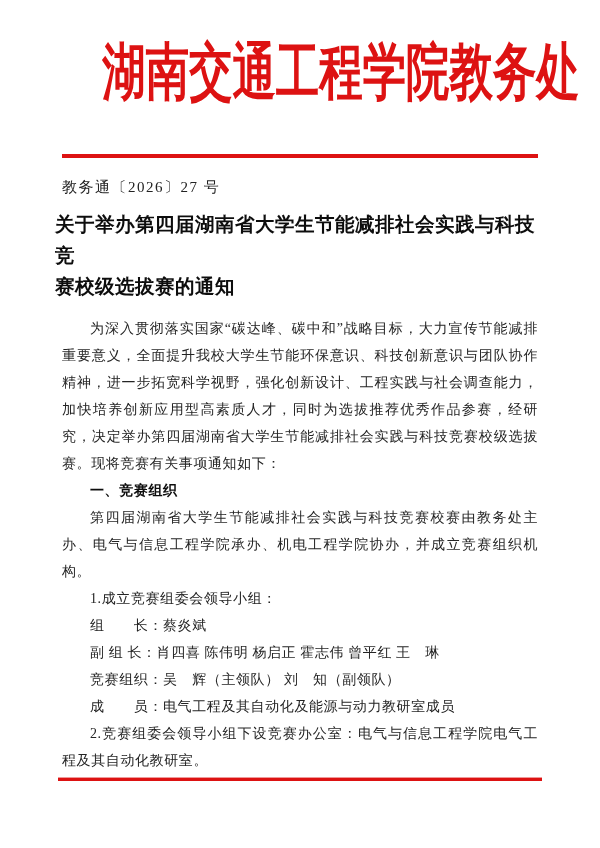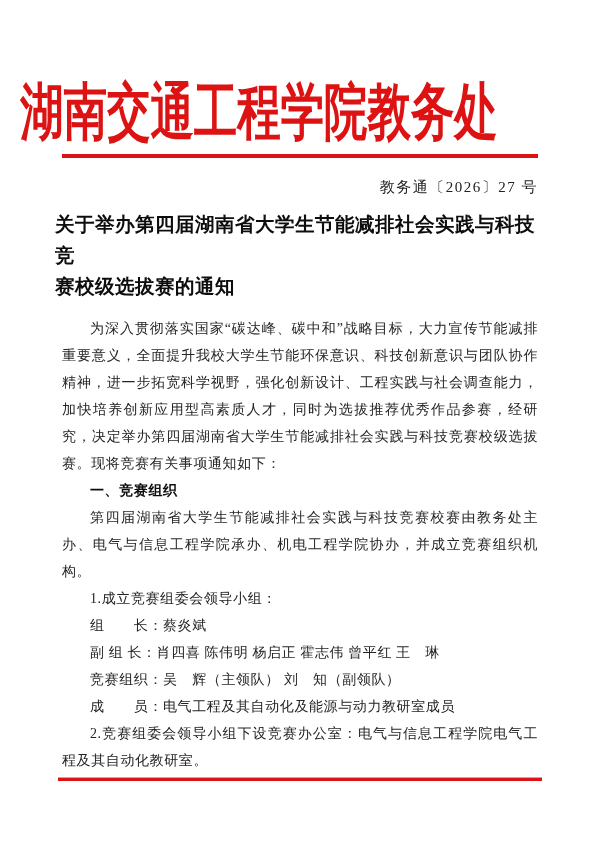--- a/index.html
+++ b/index.html
@@ -11,22 +11,22 @@
     margin: 0 auto;
     background: #ffffff;
     overflow: hidden;
     font-family: "Liberation Serif", "DejaVu Serif", serif;
     color: #1c1c1c;
   }
 
   
   .masthead {
     display: flex;
-    justify-content: flex-end;
-    padding-top: 76px;
+    justify-content: flex-start;
+    padding-top: 36px;
     height: 150px;
   }
   .masthead-text {
     white-space: nowrap;
     font-size: 62px;
     line-height: 72px;
     font-weight: bold;
     color: var(--accent, #dd1212);
     transform: scaleX(0.70);
     transform-origin: center;
@@ -36,21 +36,21 @@
     margin: 4px 62px 0;
     height: 2px;
     border-top: 3px solid var(--accent, #dd1212);
     border-bottom: 1.5px solid var(--accent, #dd1212);
     background: #ffffff;
   }
 
   
   .doc-number {
     margin: 18px 62px 0;
-    text-align: right;
+    text-align: left;
     font-size: 15px;
     line-height: 22px;
     letter-spacing: 1.5px;
     color: #222222;
   }
 
   
   .title {
     margin: 11px 55px 0;
     text-align: left;

